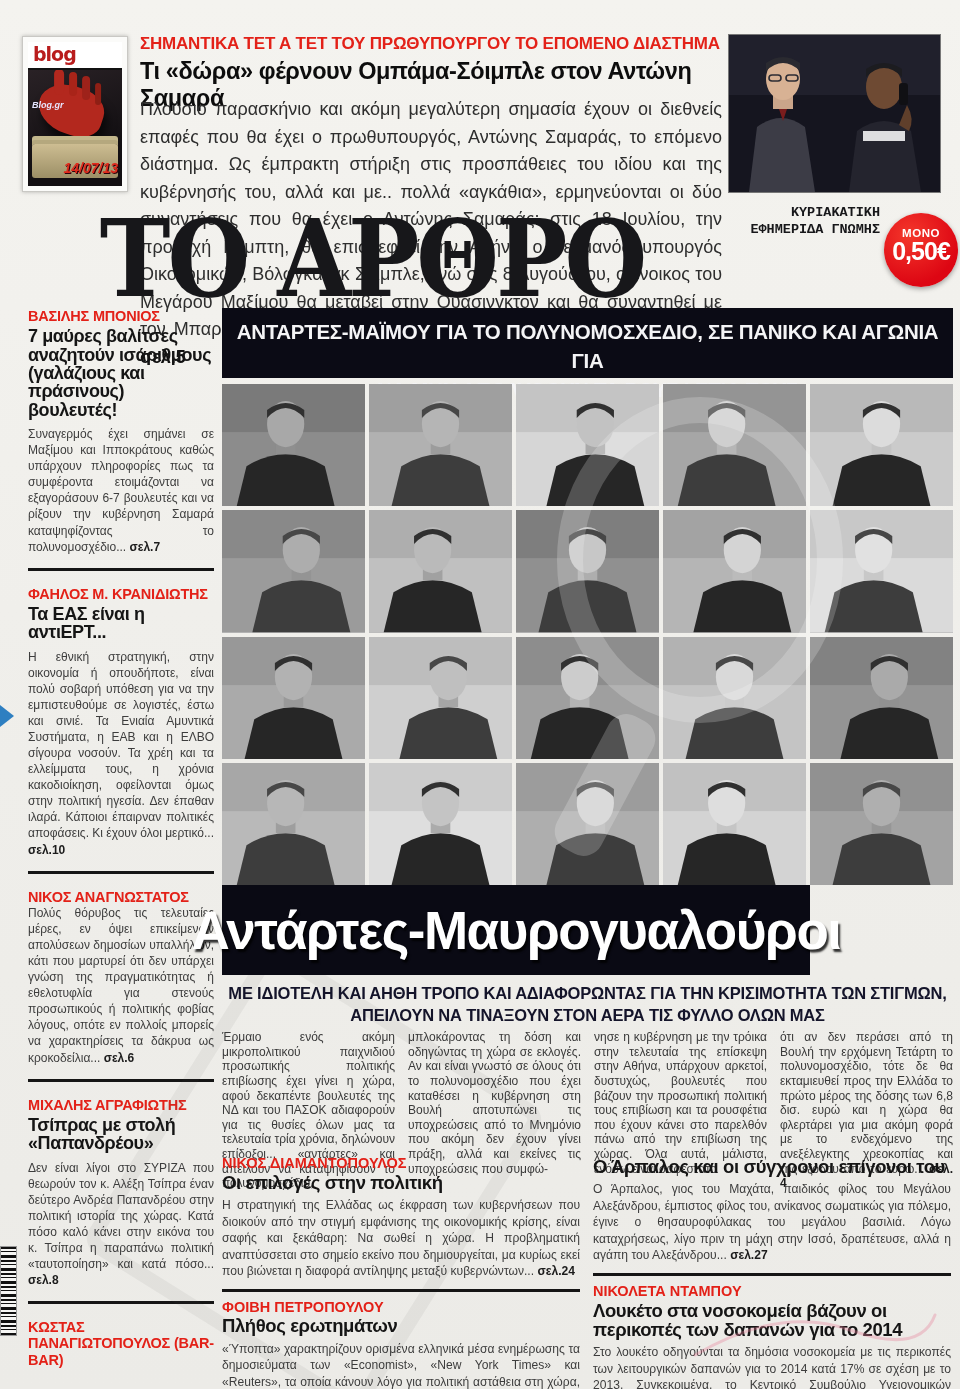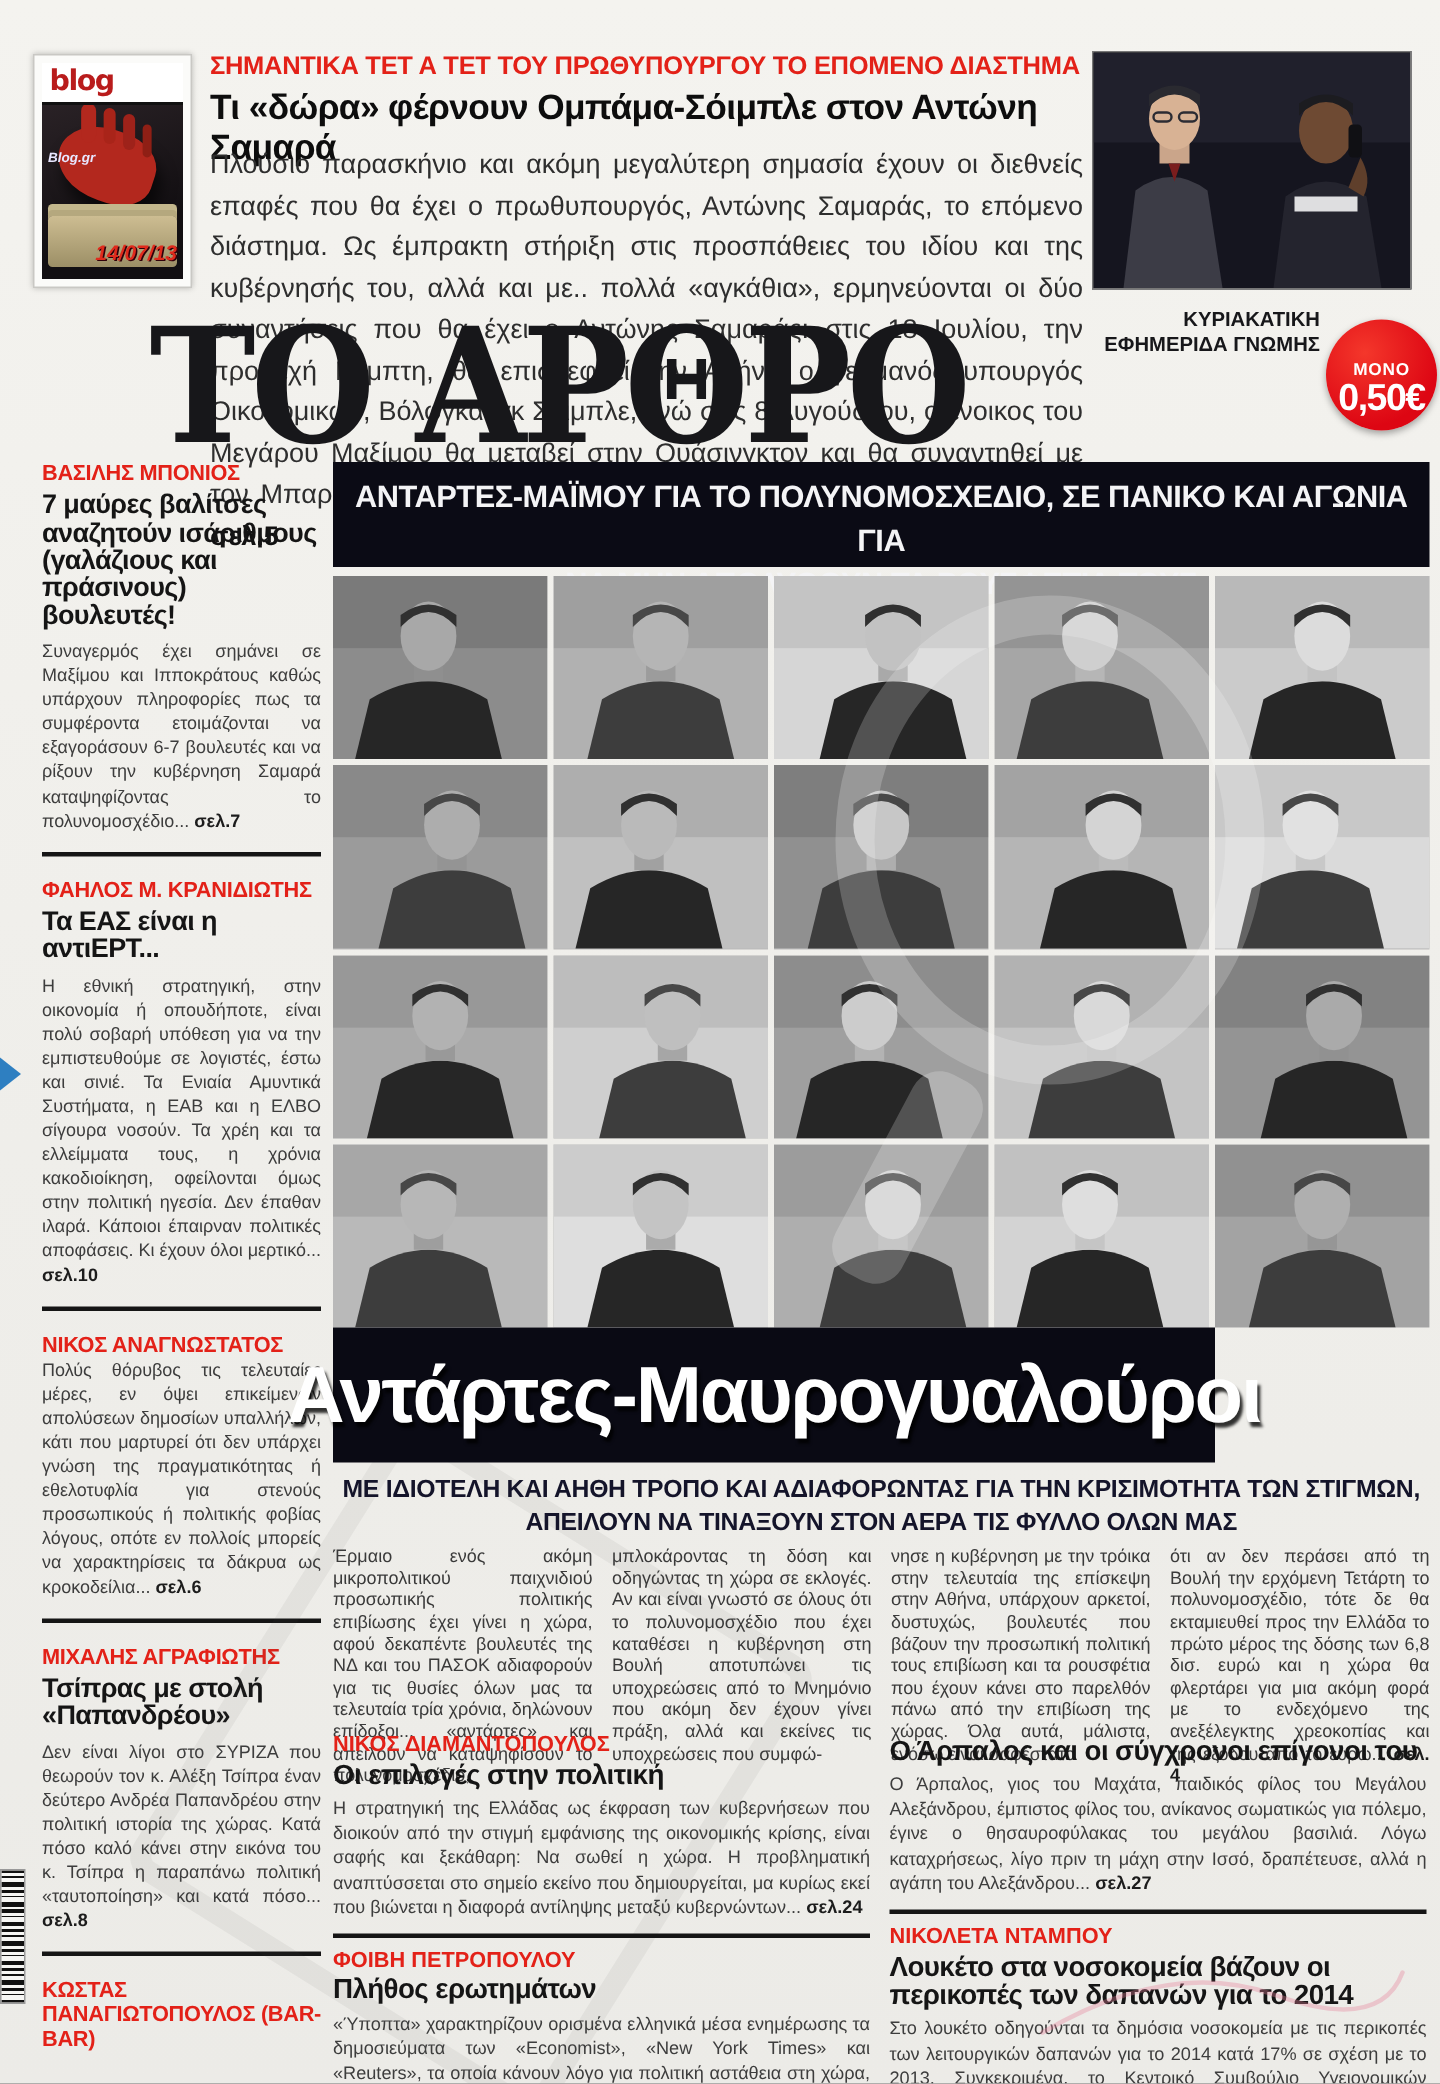--- a/index.html
+++ b/index.html
@@ -26,26 +26,26 @@
   .top-headline{position:absolute;left:140px;top:58px;width:590px;color:#0d0d0d;font-weight:800;font-size:23.5px;letter-spacing:-0.4px;}
   .top-body{position:absolute;left:140px;top:96px;width:582px;font-size:18px;line-height:1.53;color:#2e2e2e;text-align:justify;}
   .top-body b{color:#111;}
   .top-photo{position:absolute;left:728px;top:34px;width:211px;height:157px;border:1px solid #777;
     background:#14141c;overflow:hidden;}
   
   .masthead-title{position:absolute;left:12px;top:196px;width:720px;text-align:center;
     font-family:"DejaVu Serif","Liberation Serif",serif;font-weight:900;font-size:95px;color:#17171a;
     letter-spacing:-3px;transform:scaleY(1.12);transform-origin:top left;white-space:nowrap;}
   .mast-info{position:absolute;left:700px;top:205px;width:180px;text-align:right;color:#17171a;}
-  .mast-info .ed{font-weight:800;font-size:13.5px;line-height:1.25;}
+  .mast-info .ed{font-weight:800;font-size:13.5px;line-height:1.25;font-family:Liberation Mono, monospace;}
   .mast-info .meta{font-weight:700;font-size:11px;line-height:1.5;margin-top:22px;}
   .price-badge{position:absolute;left:884px;top:213px;width:74px;height:74px;border-radius:50%;
     background:radial-gradient(circle at 35% 30%,#f4372b,#dd0613 70%);color:#fff;text-align:center;
     box-shadow:0 2px 5px rgba(0,0,0,.35);}
-  .price-badge .b1{font-size:11.5px;font-weight:700;margin-top:28px;letter-spacing:.5px;}
+  .price-badge .b1{font-size:11.5px;font-weight:700;margin-top:14px;letter-spacing:.5px;}
   .price-badge .b2{font-size:25px;font-weight:900;letter-spacing:-1px;margin-top:-2px;}
   
   .left-col{position:absolute;left:28px;top:308px;width:186px;}
   .teaser .author{color:#e32118;font-weight:800;font-size:14.5px;line-height:1.12;letter-spacing:-0.2px;}
   .teaser .ttl{color:#151515;font-weight:800;font-size:18px;line-height:1.02;letter-spacing:-0.4px;margin:3px 0 7px;}
   .teaser .bd{color:#3d3d3d;font-size:12px;line-height:1.34;text-align:justify;}
   .teaser .bd b{color:#1c1c1c;}
   .lc-div{border:none;border-top:3px solid #151515;margin:13px 0 15px;width:100%;}
   .edge-arrow{position:absolute;left:0;top:705px;width:0;height:0;border-top:11px solid transparent;
     border-bottom:11px solid transparent;border-left:14px solid #2e7fc1;}

